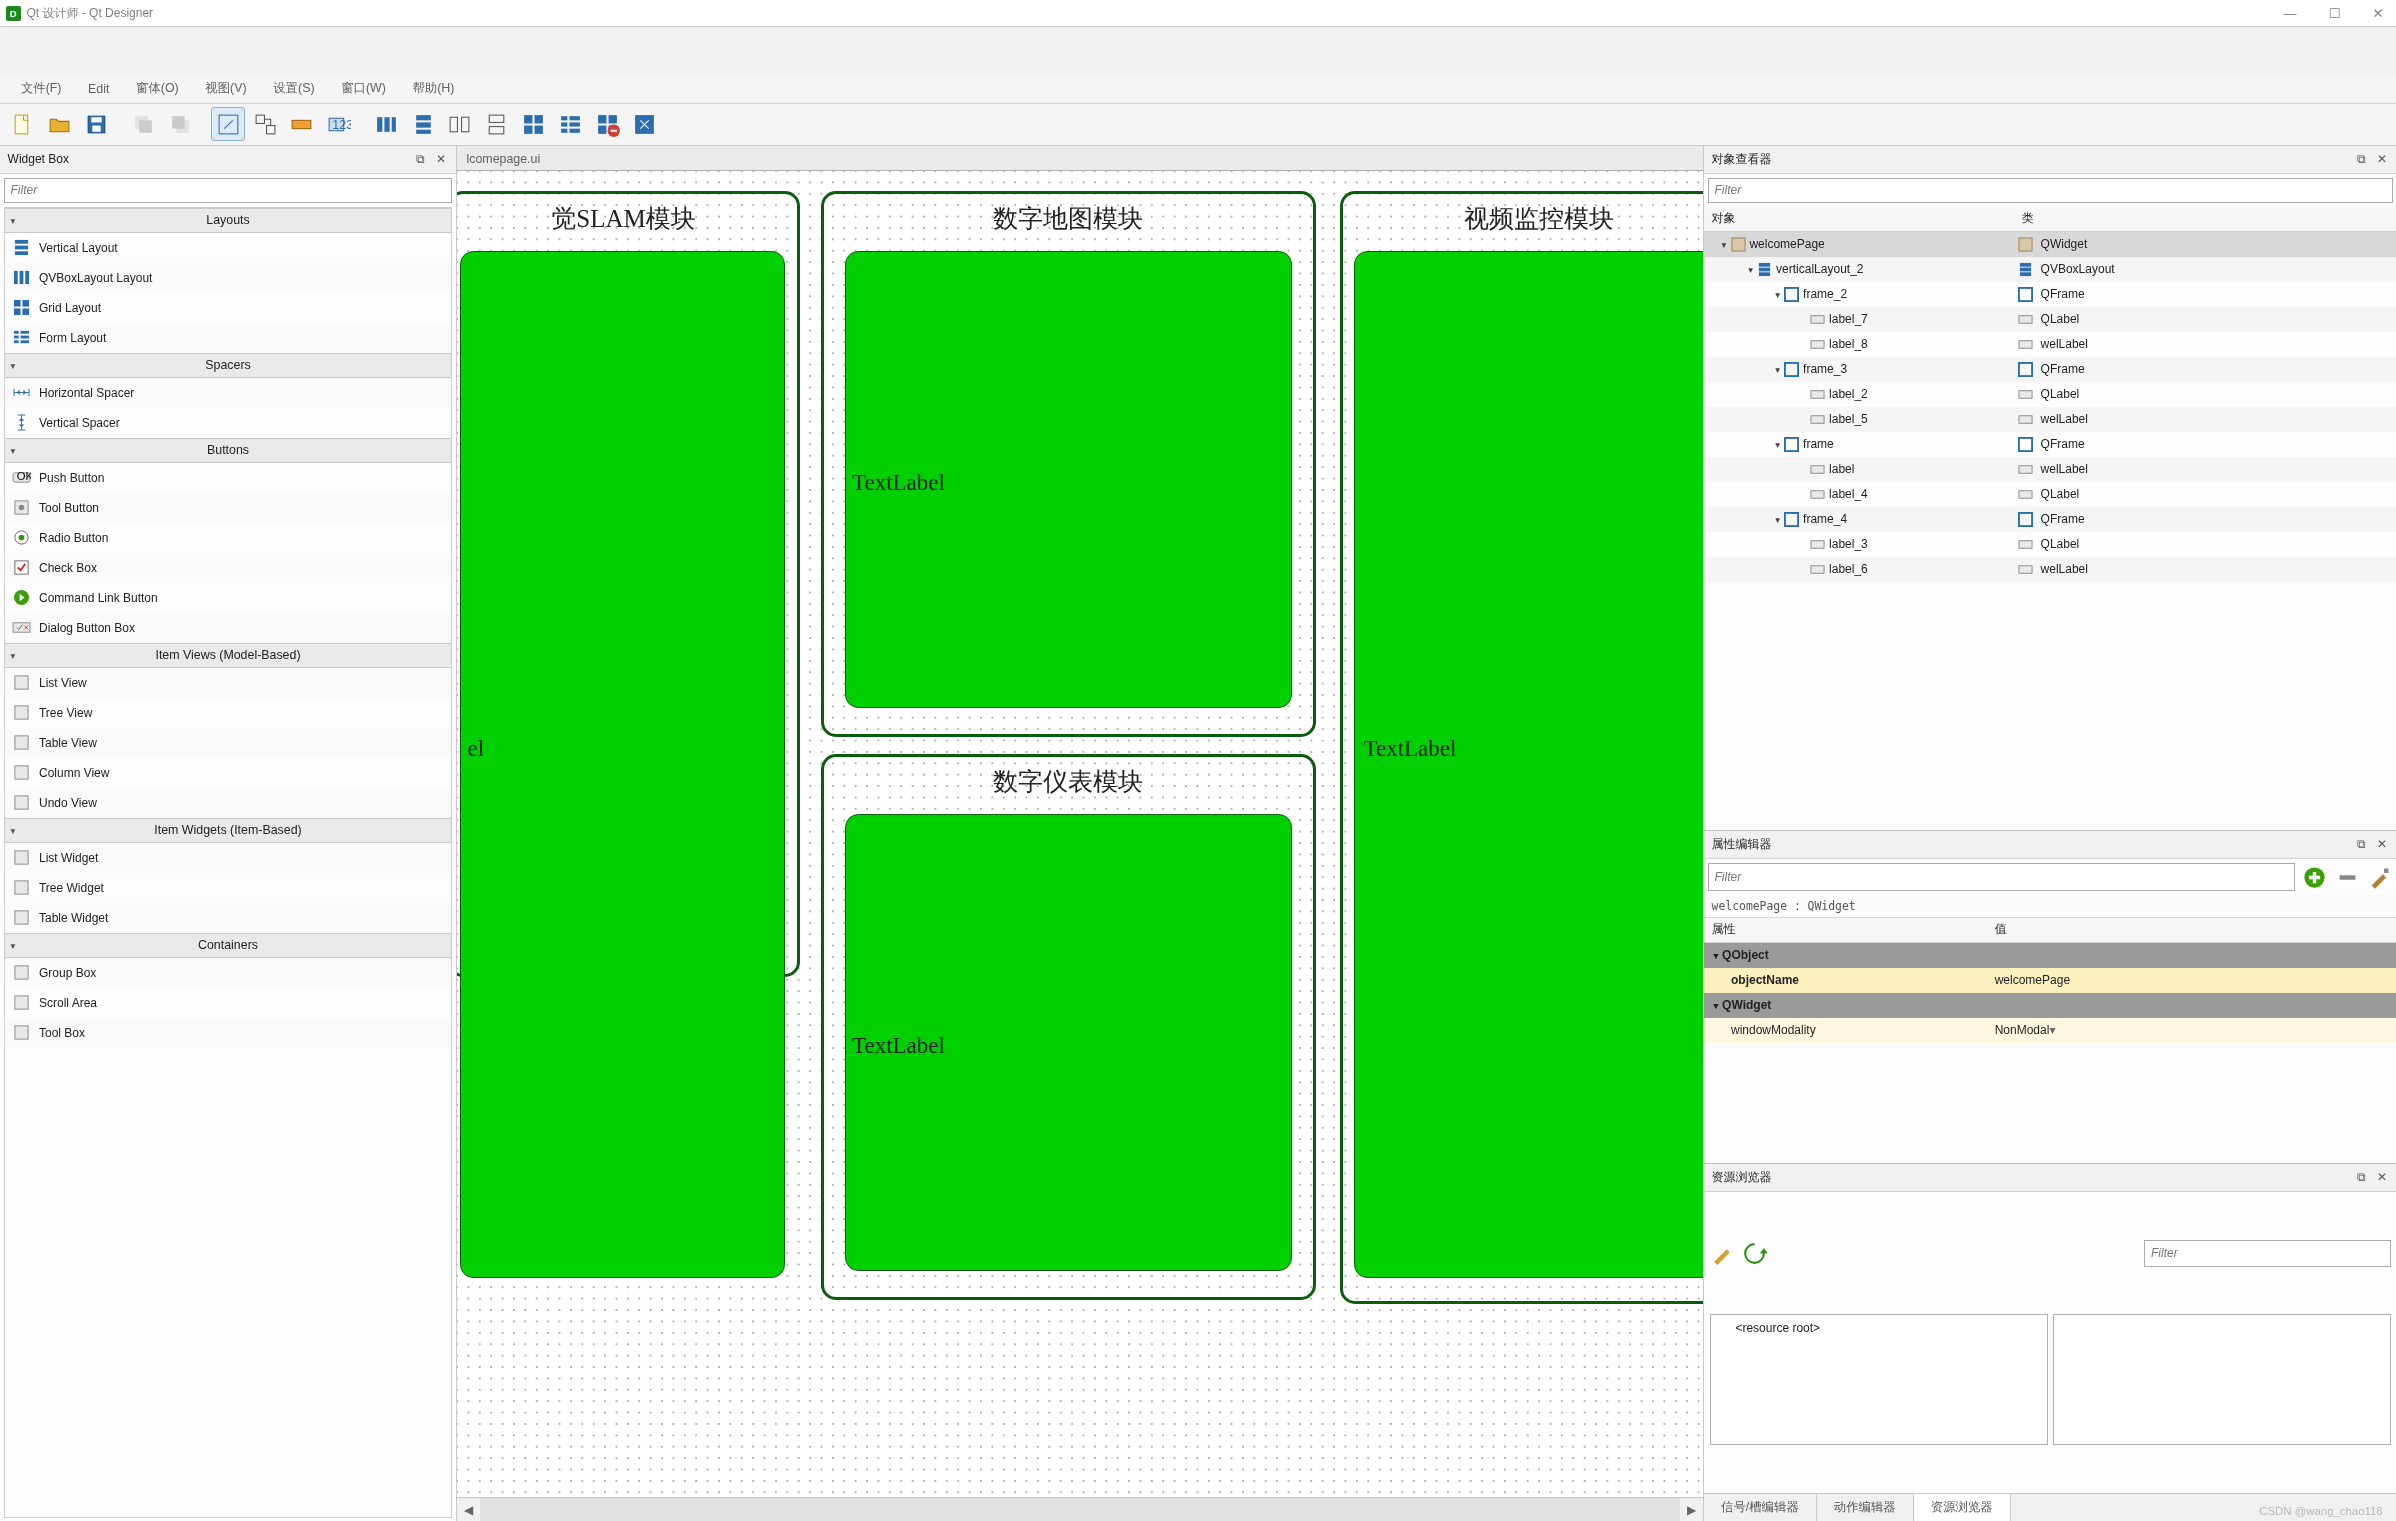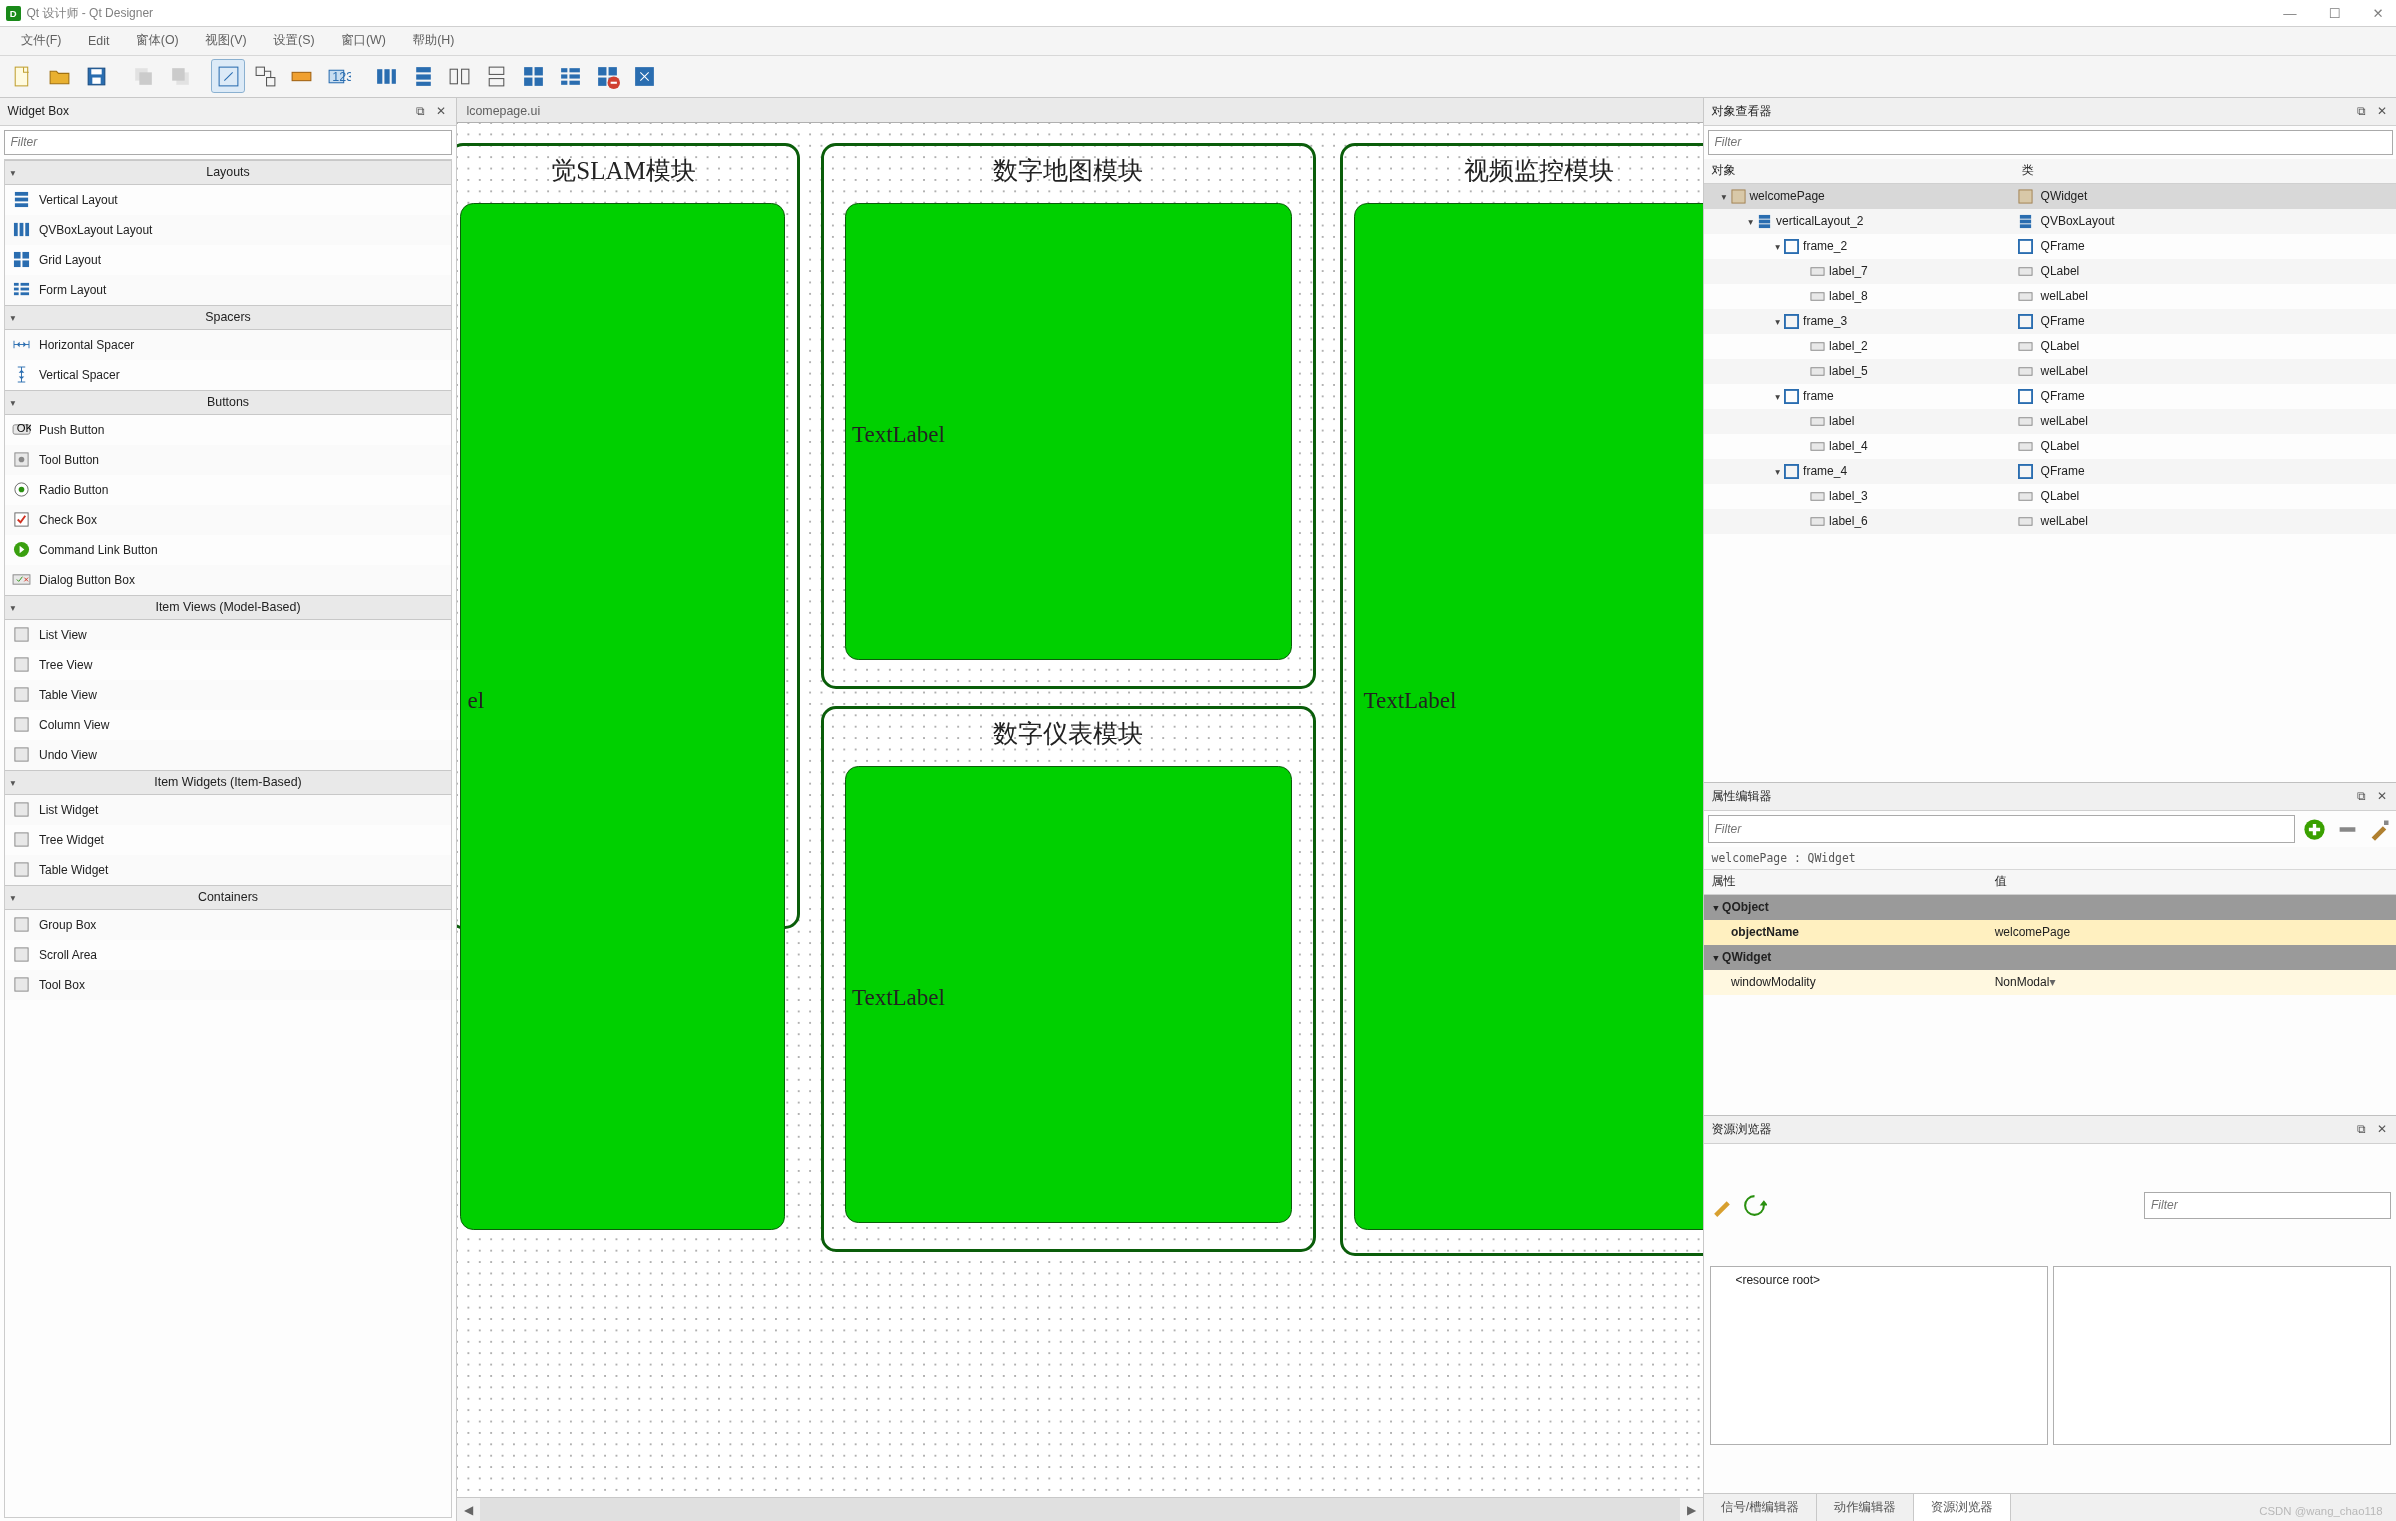--- a/index.html
+++ b/index.html
@@ -7,21 +7,21 @@
 .app{display:flex;flex-direction:column;width:100%;height:100%;}
 
 
 .titlebar{height:27px;background:#fff;display:flex;align-items:center;padding:0 5.7px;border-bottom:1px solid #d0d0d0;}
 .titlebar .logo{width:15px;height:15px;background:#1a8a1a;display:inline-flex;align-items:center;justify-content:center;color:#fff;font-weight:bold;font-size:9.5px;border-radius:1.9px;margin-right:5.7px;}
 .titlebar .title{color:#808080;font-size:12px;}
 .titlebar .winctrl{margin-left:auto;display:flex;gap:32px;padding-right:7.6px;}
 .titlebar .winctrl span{color:#808080;font-size:13.3px;}
 
 
-.menubar{height:28.5px;background:#f5f5f5;display:flex;align-items:center;padding:0 7.6px;border-bottom:1px solid #d8d8d8;}
+.menubar{height:28.5px;background:#f5f5f5;display:flex;align-items:center;padding:0 7.6px;border-bottom:1px solid #d8d8d8;margin-top:48px;}
 .menubar span{padding:3.8px 13.3px;color:#606060;font-size:12.4px;}
 
 
 .toolbar{height:42px;background:#f5f5f5;display:flex;align-items:center;padding:0 5.7px;border-bottom:1px solid #c8c8c8;gap:2.9px;}
 .tbtn{width:34px;height:34px;display:flex;align-items:center;justify-content:center;border:1px solid transparent;border-radius:2.9px;}
 .tbtn svg,.tbtn .ic{width:25px;height:25px;}
 .tsep{width:7.6px;}
 
 
 .main{flex:1;display:flex;min-height:0;}

